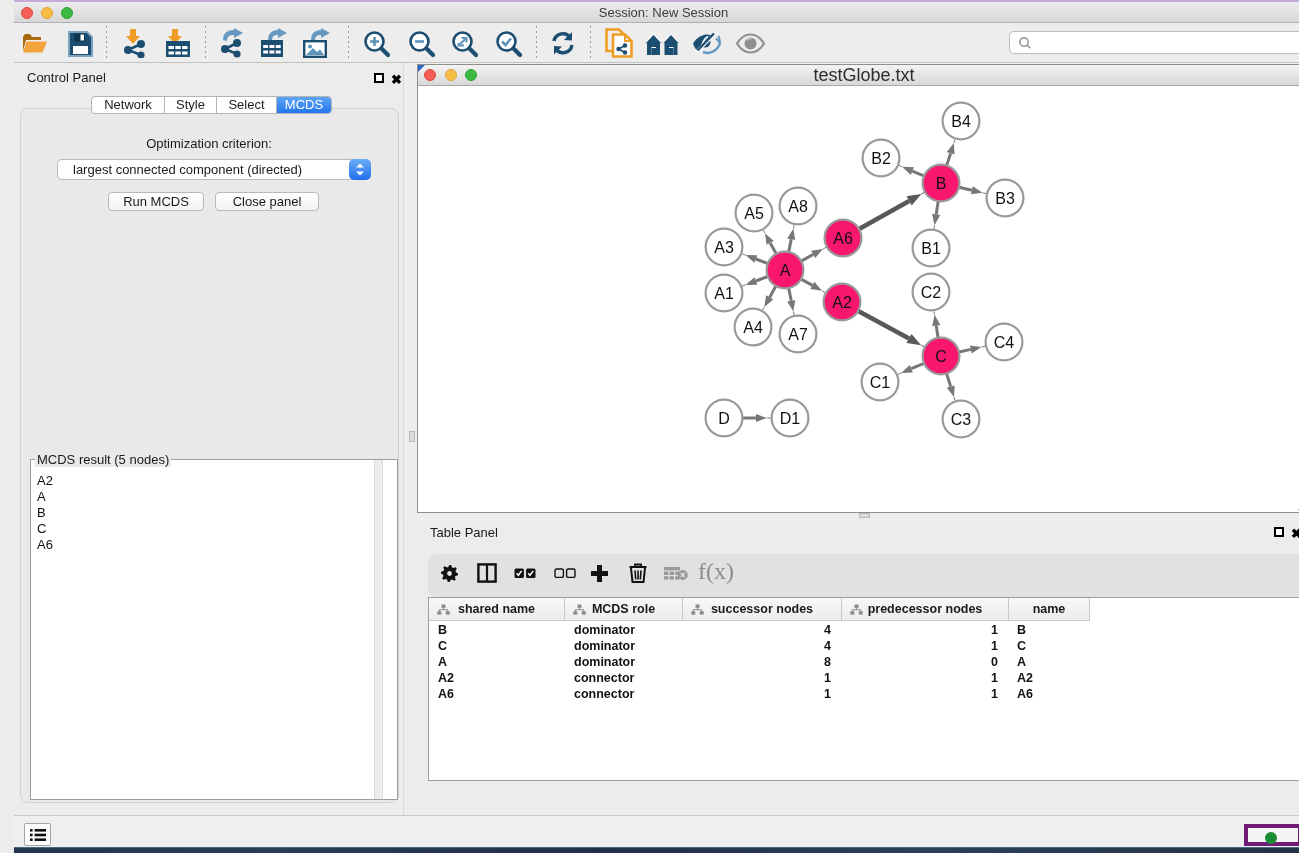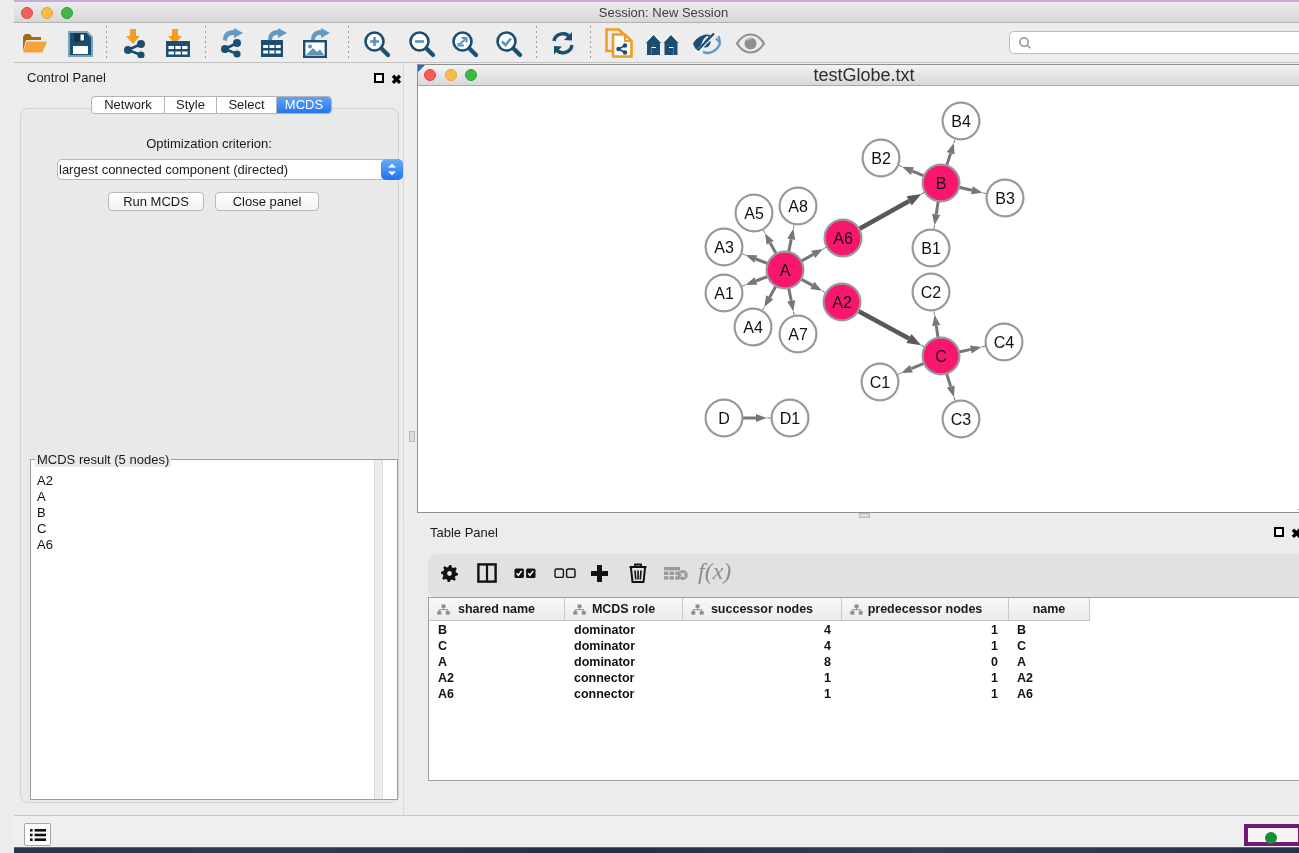--- a/index.html
+++ b/index.html
@@ -26,22 +26,22 @@
 .float-btn { position:absolute; width:10px; height:10px; border:2px solid #000; background:#fff; }
 .close-x { position:absolute; font-size:13px; font-weight:bold; color:#000; }
 #cp-content { position:absolute; left:6px; top:45px; width:379px; height:695px; background:#e9e9e9;
   border:1px solid #d2d2d2; border-radius:8px; }
 #tabstrip { position:absolute; left:77px; top:33px; width:241px; height:18px; background:#fff;
   border:1px solid #b4b4b4; border-radius:4px; display:flex; z-index:5; }
 #tabstrip .tab { font-size:13px; color:#1a1a1a; text-align:center; line-height:16px; border-right:1px solid #b4b4b4; }
 #tabstrip .tab.sel { background:linear-gradient(#5ea5f7,#2376ee); color:#fff; border-right:none; border-radius:0 3px 3px 0; }
 
 #optlabel { position:absolute; left:0; top:73px; width:390px; text-align:center; font-size:13px; color:#1a1a1a; }
-#dropdown { position:absolute; left:43px; top:96px; width:346px; height:21px; background:#fff;
-  border:1px solid #b9b9b9; border-radius:5px; font-size:13px; color:#1a1a1a; line-height:19px; padding-left:1px; }
+#dropdown { position:absolute; left:43px; top:96px; width:314px; height:21px; background:#fff;
+  border:1px solid #b9b9b9; border-radius:5px; font-size:13px; color:#1a1a1a; line-height:19px; padding-left:15px; }
 #dd-step { position:absolute; right:-1px; top:-1px; width:22px; height:21px; border-radius:5px;
   background:linear-gradient(#6aaef8,#2071ec); }
 .btn { position:absolute; height:19px; background:linear-gradient(#ffffff,#f2f2f2); border:1px solid #b9b9b9;
   border-radius:4px; font-size:13px; color:#1a1a1a; text-align:center; line-height:17px; }
 
 #mcds-box { position:absolute; left:16px; top:396px; width:368px; height:341px; background:#fff; border:1px solid #9d9d9d; }
 #mcds-label { position:absolute; left:4px; top:-8px; background:#e9e9e9; padding:0 2px; font-size:13px; color:#1a1a1a; }
 #mcds-list { position:absolute; left:6px; top:13px; font-size:13px; color:#111; line-height:16px; }
 #mcds-scroll { position:absolute; right:14px; top:0px; width:9px; height:339px; background:#ececec; border-left:1px solid #dcdcdc; border-right:1px solid #dcdcdc; }
 
@@ -415,21 +415,21 @@
  <rect x="0" y="4.6" width="4.4" height="3.4"></rect>
           <rect x="5.6" y="4.6" width="4.4" height="3.4"></rect>
           <rect x="11.2" y="4.6" width="4.4" height="3.4"></rect>
  <rect x="0" y="9.2" width="4.4" height="3.4"></rect>
           <rect x="5.6" y="9.2" width="4.4" height="3.4"></rect>
           <rect x="11.2" y="9.2" width="4.4" height="3.4"></rect>
  <circle cx="18.8" cy="8" r="5"></circle>
         </g>
  <path d="M16.8 6 L20.8 10 M20.8 6 L16.8 10" stroke="#e1e1e1" stroke-width="1.4"></path>
 </svg>
-<div style="position:absolute;left:270px;top:4px;font-family:'Liberation Serif',serif;font-style:italic;font-size:24px;color:#8d8d8d;">f(x)</div>
+<div style="position:absolute;left:270px;top:4px;font-family:'Liberation Serif',serif;font-size:24px;color:#8d8d8d;">f(x)</div>
 </div>
   <div id="ttable">
 <div class="thead" style="left:0px;width:136px;"><svg width="13" height="12" viewBox="0 0 13 12" style="position:absolute;left:8px;top:6px">
           <rect x="4.5" y="0.5" width="4" height="3.4" fill="#8a8a8a"></rect>
           <rect x="0.3" y="7.2" width="4" height="3.4" fill="#8a8a8a"></rect>
           <rect x="8.7" y="7.2" width="4" height="3.4" fill="#8a8a8a"></rect>
           <path d="M6.5 4 V5.7 M2.3 7.2 V5.7 H10.7 V7.2" stroke="#8a8a8a" fill="none" stroke-width="1"></path>
         </svg>shared name</div>
 <div class="thead" style="left:136px;width:118px;"><svg width="13" height="12" viewBox="0 0 13 12" style="position:absolute;left:8px;top:6px">
           <rect x="4.5" y="0.5" width="4" height="3.4" fill="#8a8a8a"></rect>

